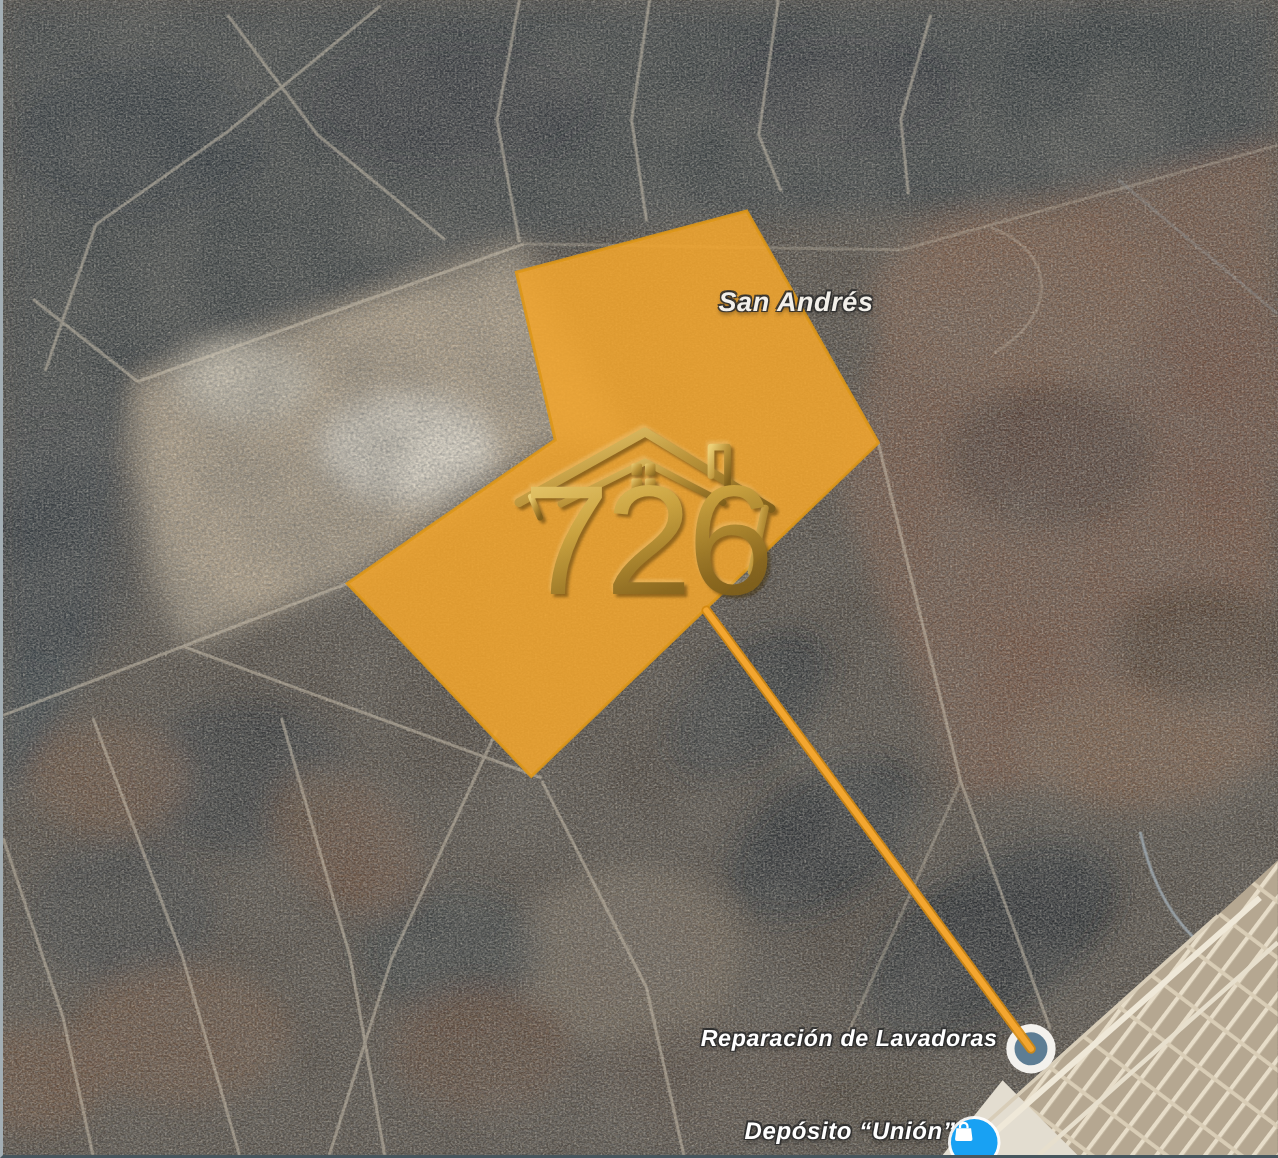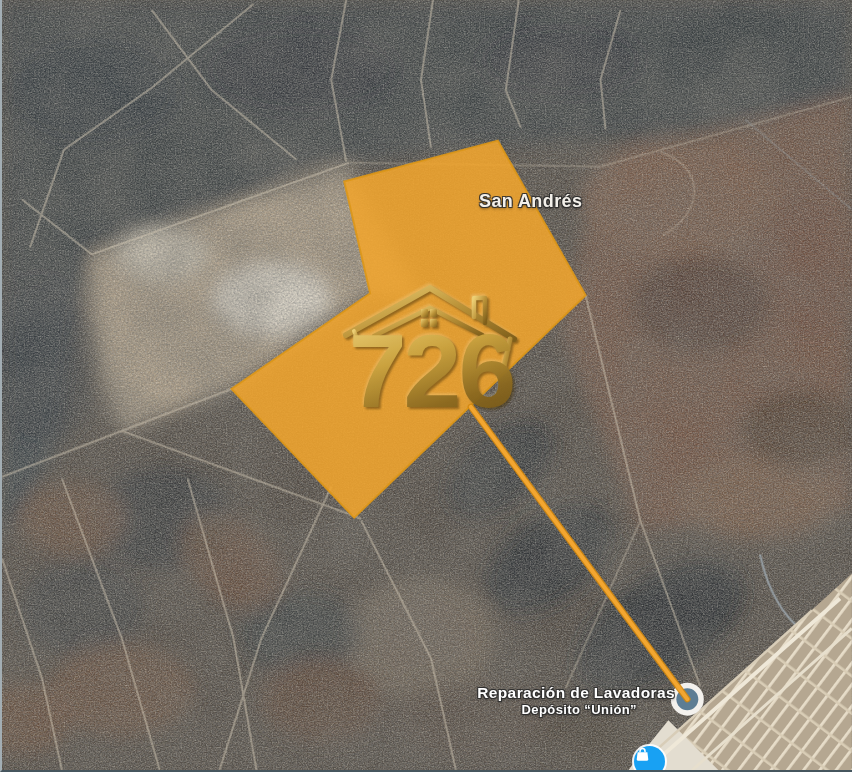--- a/index.html
+++ b/index.html
@@ -9,44 +9,44 @@
     border-left:2px solid #a3aeb4;border-bottom:2px solid #46565e;
     box-sizing:border-box;background:#4c443c;
   }
   .frame svg{position:absolute;left:0;top:0;}
   .lyr{position:absolute;left:0;top:0;width:100%;height:100%;}
   
   .maplabel{
     position:absolute;color:var(--label-white,#fff);font-weight:bold;
     text-shadow:-1px -1px 0 rgba(45,45,45,.85),1px -1px 0 rgba(45,45,45,.85),
       -1px 1px 0 rgba(45,45,45,.85),1px 1px 0 rgba(45,45,45,.85),0 2px 3px rgba(0,0,0,.45);
-    white-space:nowrap;letter-spacing:.4px;z-index:6;
+    white-space:nowrap;letter-spacing:.4px;z-index:6;font-style:italic;
   }
   .lbl-sanandres{left:477px;top:191px;font-size:18px;color:#f3f0ea;}
-  .lbl-business{right:177px;top:685px;font-size:15.5px;line-height:16px;text-align:left;}
+  .lbl-business{right:187px;top:685px;font-size:15.5px;line-height:16px;text-align:left;}
   .lbl-business .l2{padding-right:10px;}
-  .lbl-deposito{right:215px;top:702px;font-size:13px;}
+  .lbl-deposito{right:215px;top:746px;font-size:16px;}
   
   .poi{
     position:absolute;left:632px;top:746px;width:31px;height:31px;border-radius:50%;
     background:var(--poi-blue,#18a1f3);box-shadow:0 0 0 2px rgba(255,255,255,.9);
     display:flex;align-items:center;justify-content:center;z-index:6;
   }
   
   .wm{
     position:absolute;left:330px;top:283px;width:198px;height:158px;z-index:5;opacity:.97;
     filter:drop-shadow(2px 2px 1px rgba(60,40,0,.5)) drop-shadow(-1px -2px 1px rgba(255,245,205,.22));
   }
   .wm .gold-text{
     position:absolute;left:0;width:100%;text-align:center;
     background:linear-gradient(163deg,#ecd077 4%,#cda throw 0,#c9a23f 38%,#8a681f 72%,#6b4f13 100%);
     background:linear-gradient(163deg,#ecd077 4%,#c9a23f 38%,#8a681f 72%,#6b4f13 100%);
     -webkit-background-clip:text;background-clip:text;color:transparent;
   }
-  .wm .num{top:36px;font-size:104px;line-height:1;font-weight:bold;letter-spacing:-3px;}
+  .wm .num{top:26px;font-size:104px;line-height:1;font-weight:normal;letter-spacing:-3px;}
   .wm .sub{top:129px;font-size:19px;font-weight:bold;letter-spacing:6px;padding-left:5px;box-sizing:border-box;}
   .wm svg{overflow:visible;}
 </style>
 </head>
 <body>
 
 <div class="frame">
 
   <svg class="lyr" width="852" height="772" viewBox="0 0 852 772">
     <defs>

